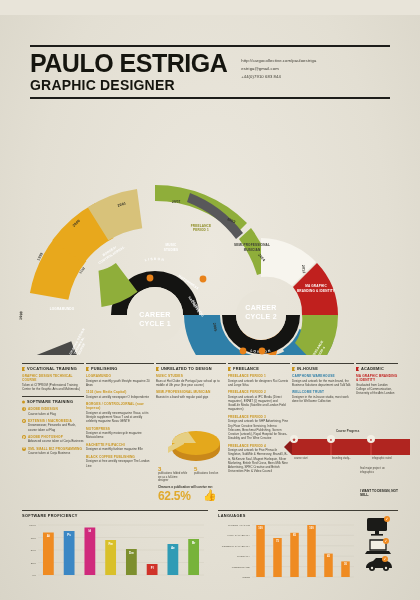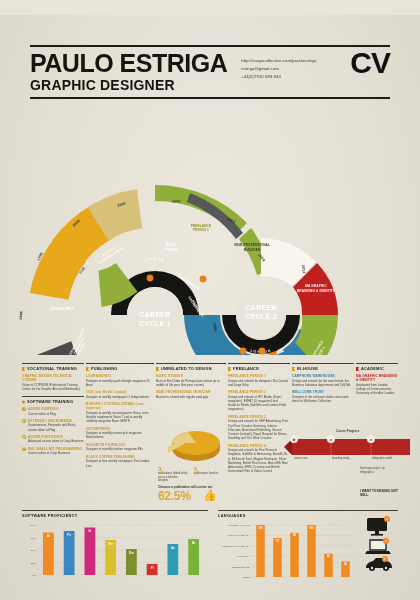--- a/index.html
+++ b/index.html
@@ -133,21 +133,20 @@
     <div class="head-body">
       <div class="name-block">
         <div class="name">PAULO ESTRIGA</div>
         <div class="role">GRAPHIC DESIGNER</div>
       </div>
       <div class="contact">
         <div>http://cargocollective.com/pauloestriga</div>
         <div>estriga@gmail.com</div>
         <div>+44(0)7910 683 844</div>
       </div>
-      <div class="cv">CV</div>
     </div>
     <div class="hrule"></div>
   </div>
 
   <div class="radial">
     <svg width="420" height="240" viewBox="0 0 420 240">
       <defs>
         <path id="c1city" d="M 115 185 A 40 40 0 0 1 195 185" fill="none"></path>
         <path id="c2city" d="M 223 200 A 38 38 0 0 0 299 200" fill="none"></path>
       </defs>

